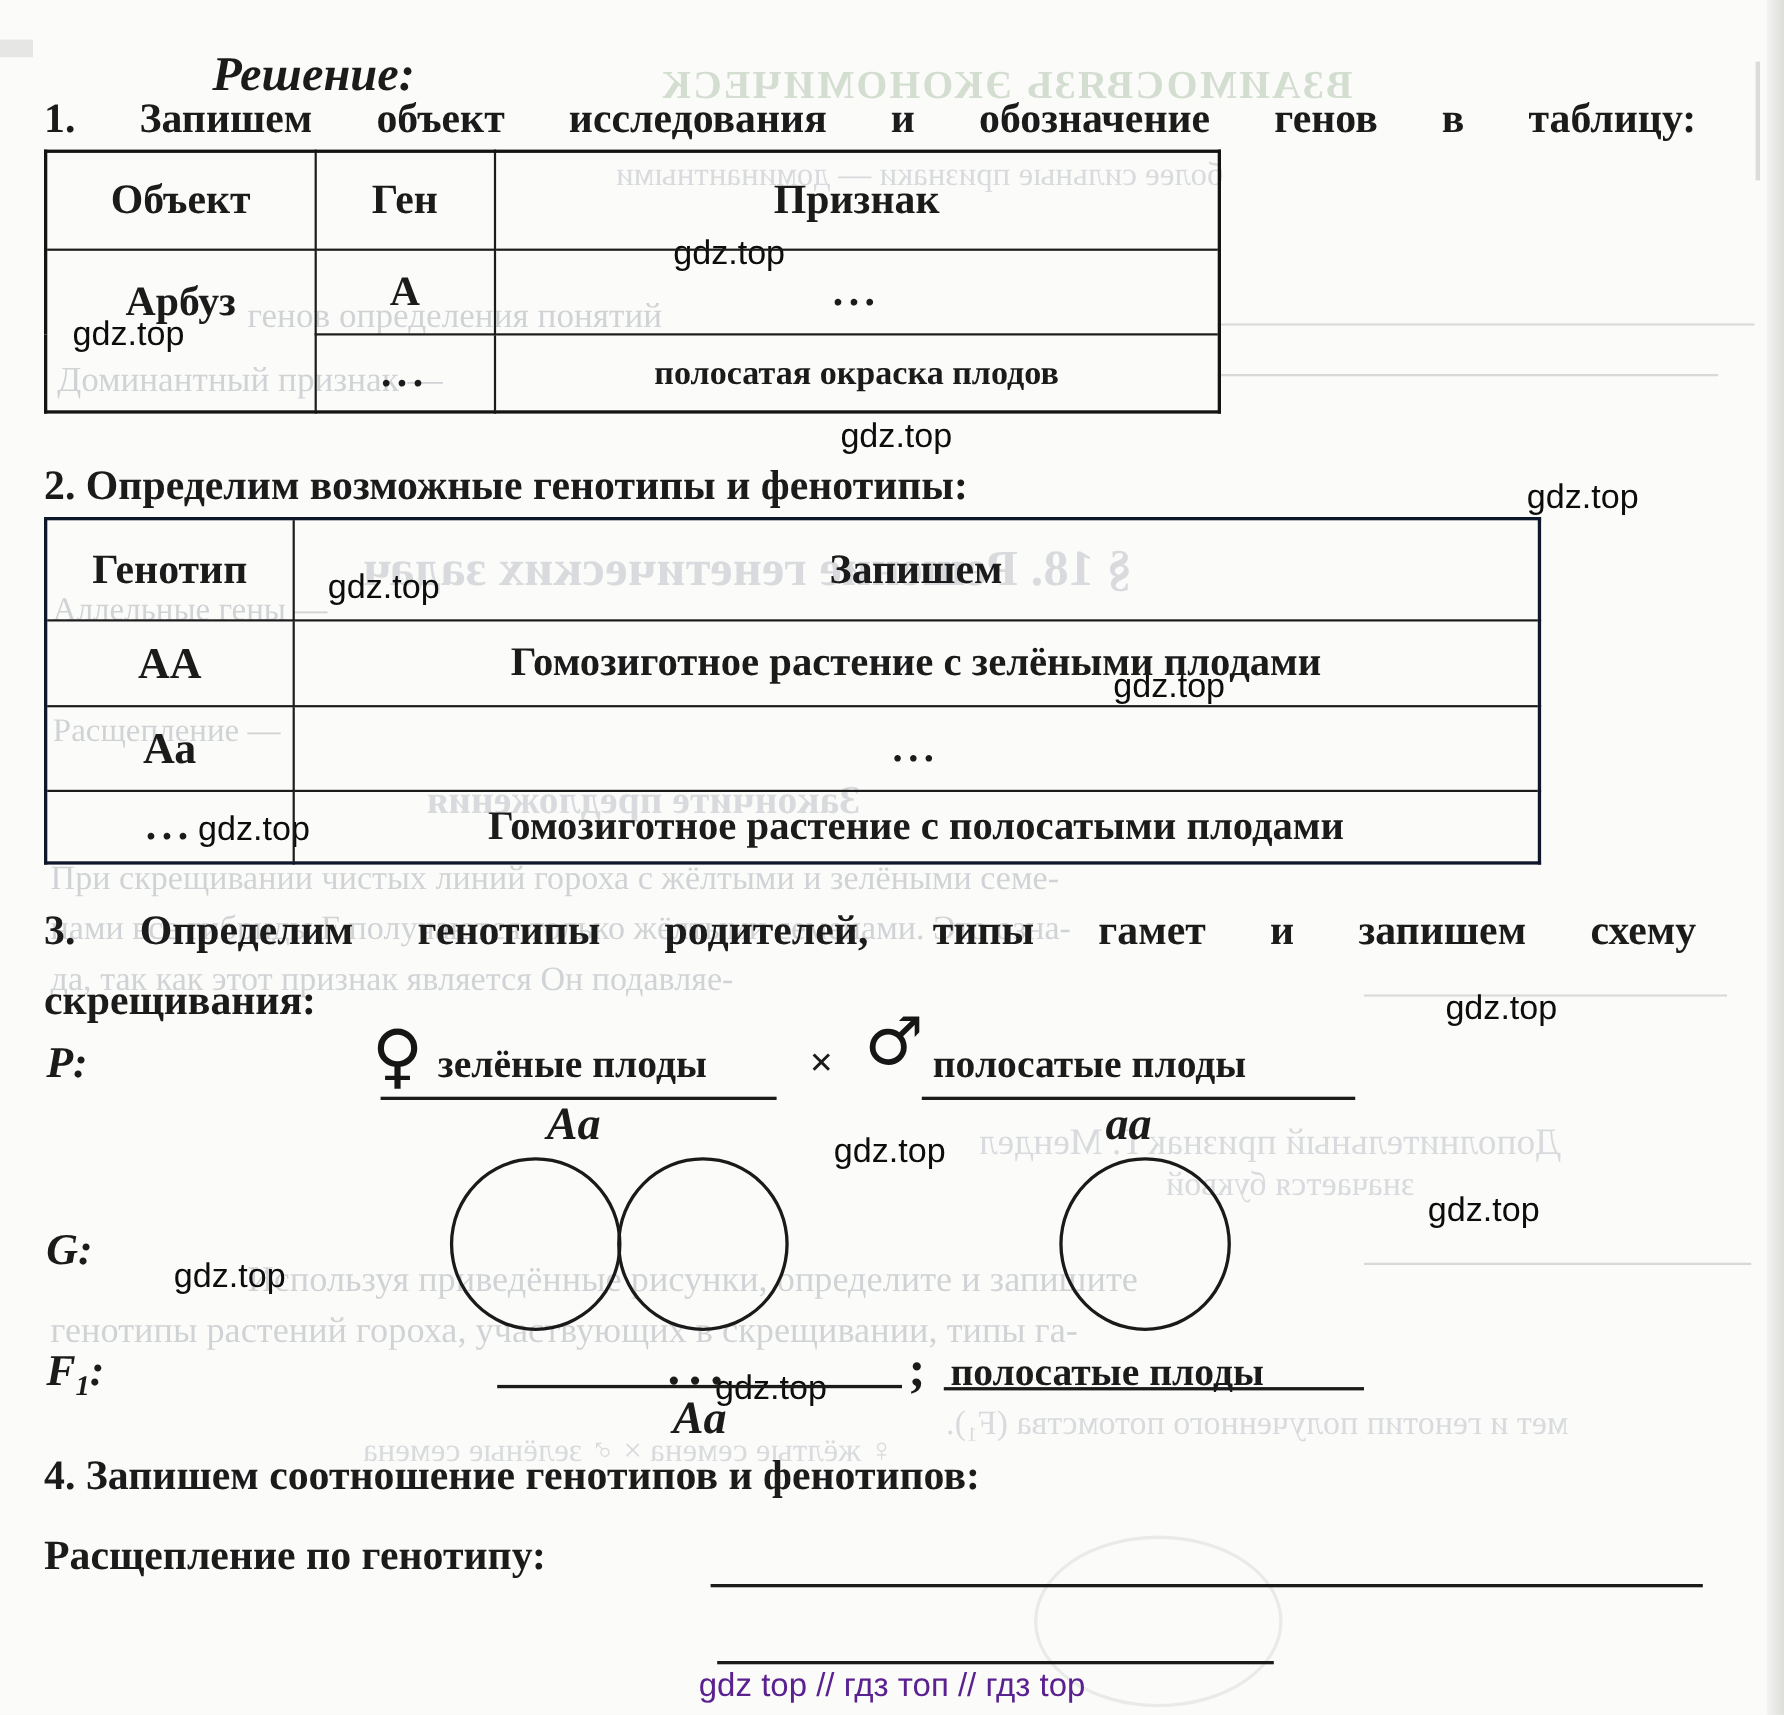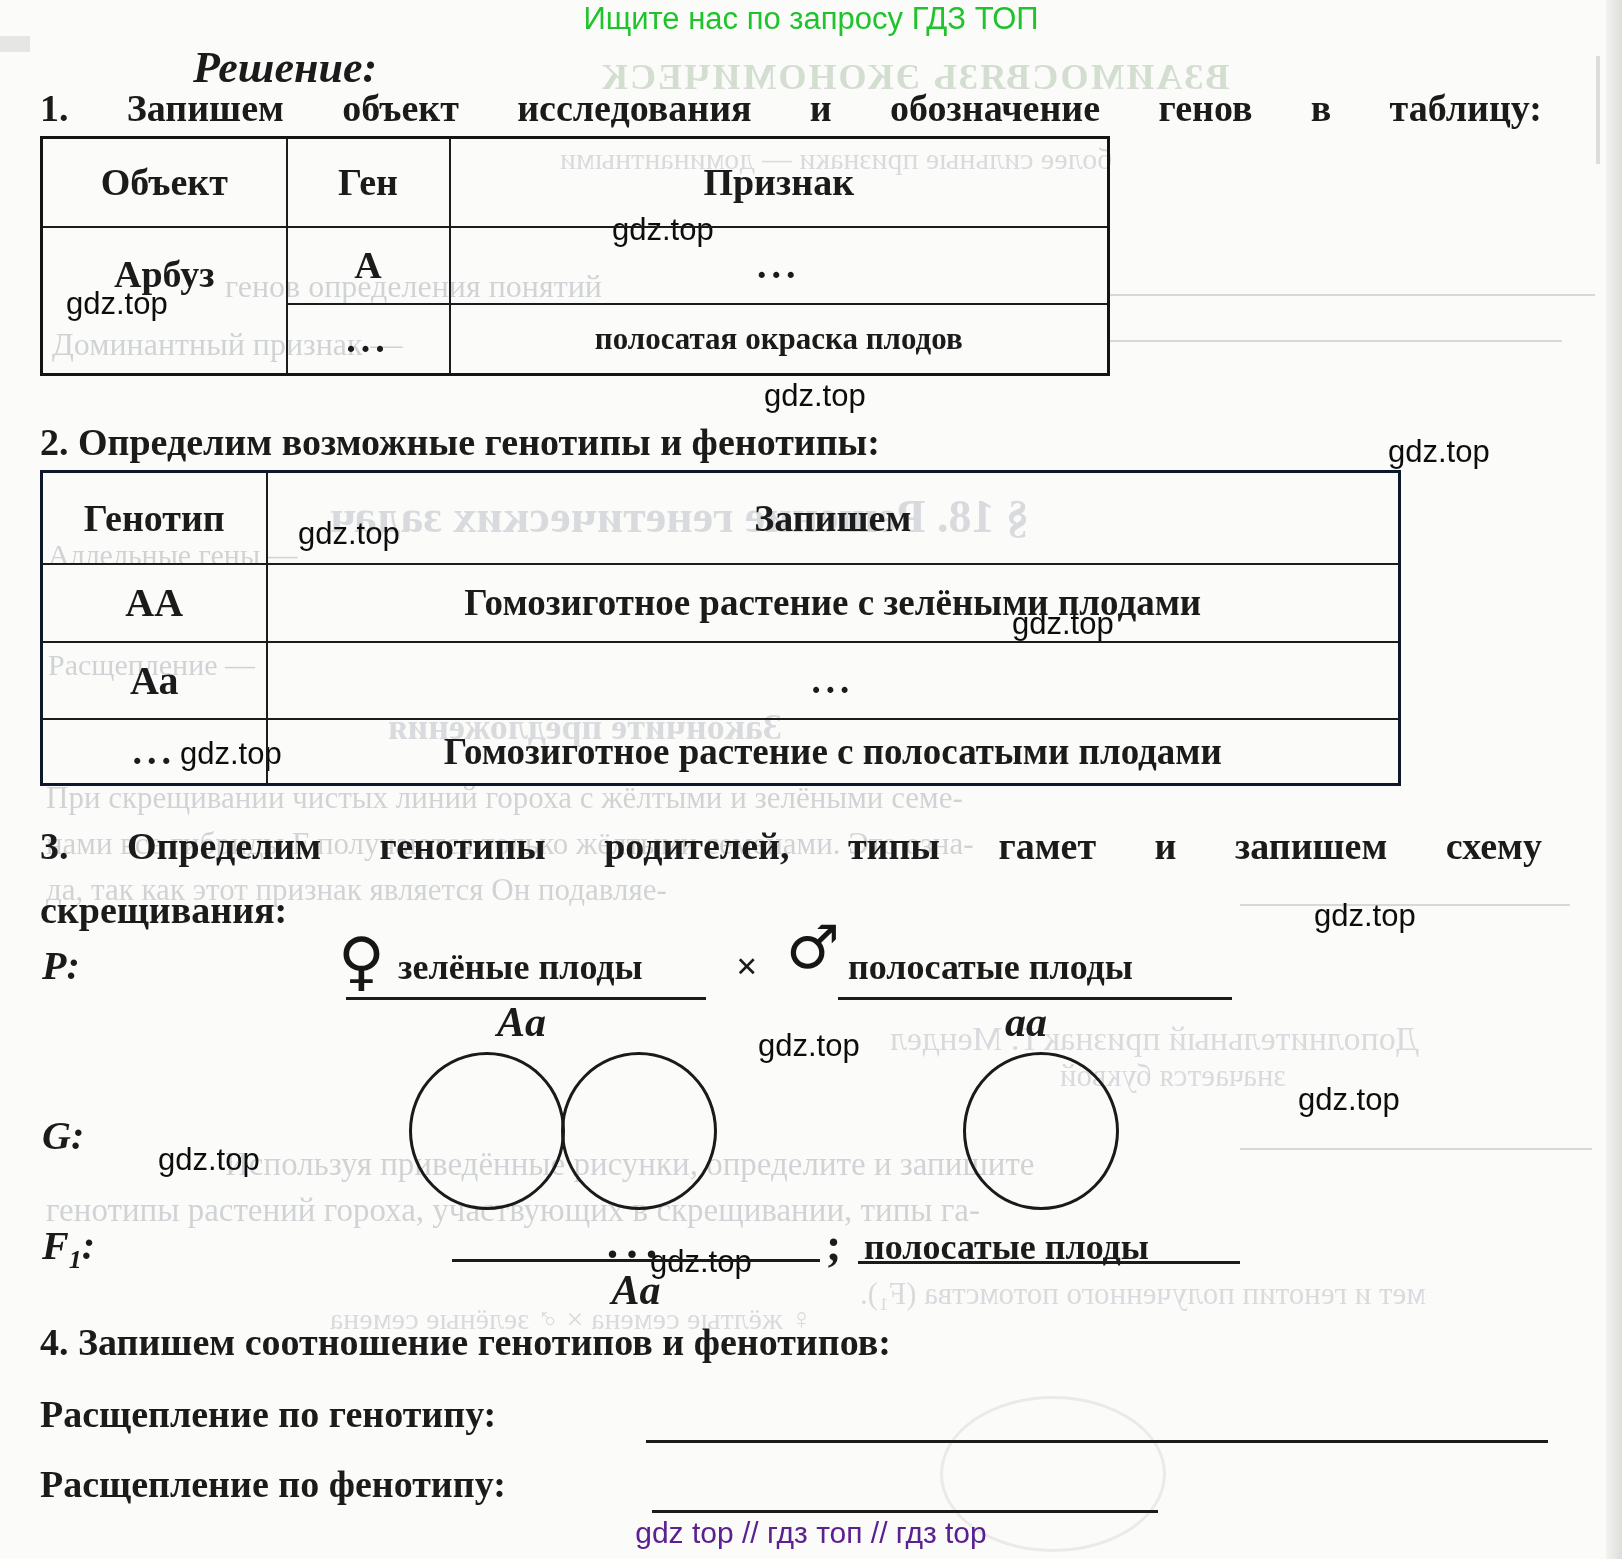--- a/index.html
+++ b/index.html
@@ -135,21 +135,20 @@
   <div class="bleed b10">нами все гибриды F получаются только жёлтыми семенами. Это озна-</div>
   <div class="bleed b9">При скрещивании чистых линий гороха с жёлтыми и зелёными семе-</div>
   <div class="bleed b11">да, так как этот признак является                Он подавляе-</div>
   <div class="bleed mir b12">Дополнительный признак Г. Мендел</div>
   <div class="bleed mir b13">значается буквой</div>
   <div class="bleed b14">Используя приведённые рисунки, определите и запишите</div>
   <div class="bleed b15">генотипы растений гороха, участвующих в скрещивании, типы га-</div>
   <div class="bleed mir b16">мет и генотип полученного потомства (F₁).</div>
   <div class="bleed mir b17">♀ жёлтые семена   ×   ♂ зелёные семена</div>
 
-  <div class="top-note">Ищите нас по запросу ГДЗ ТОП</div>
   <div class="bottom-note">gdz top  //  гдз топ  //  гдз top</div>
 
   <div class="wm w1">gdz.top</div>
   <div class="wm w2">gdz.top</div>
   <div class="wm w3">gdz.top</div>
   <div class="wm w4">gdz.top</div>
   <div class="wm w5">gdz.top</div>
   <div class="wm w6">gdz.top</div>
   <div class="wm w7">gdz.top</div>
   <div class="wm w8">gdz.top</div>
@@ -236,16 +235,15 @@
   <div class="frac">
     <span class="frac-top">...</span>
     <span class="frac-bot">Aa</span>
   </div>
   <div class="semi">;</div>
   <div class="ptxt f1-right">полосатые плоды</div>
   <div class="uline ul-r"></div>
 
   <div class="ratio r1">Расщепление по генотипу:</div>
   <div class="uline rl1"></div>
-  <div class="ratio r2">Расщепление по фенотипу:</div>
   <div class="uline rl2"></div>
 
 </div>
 
 </body></html>

